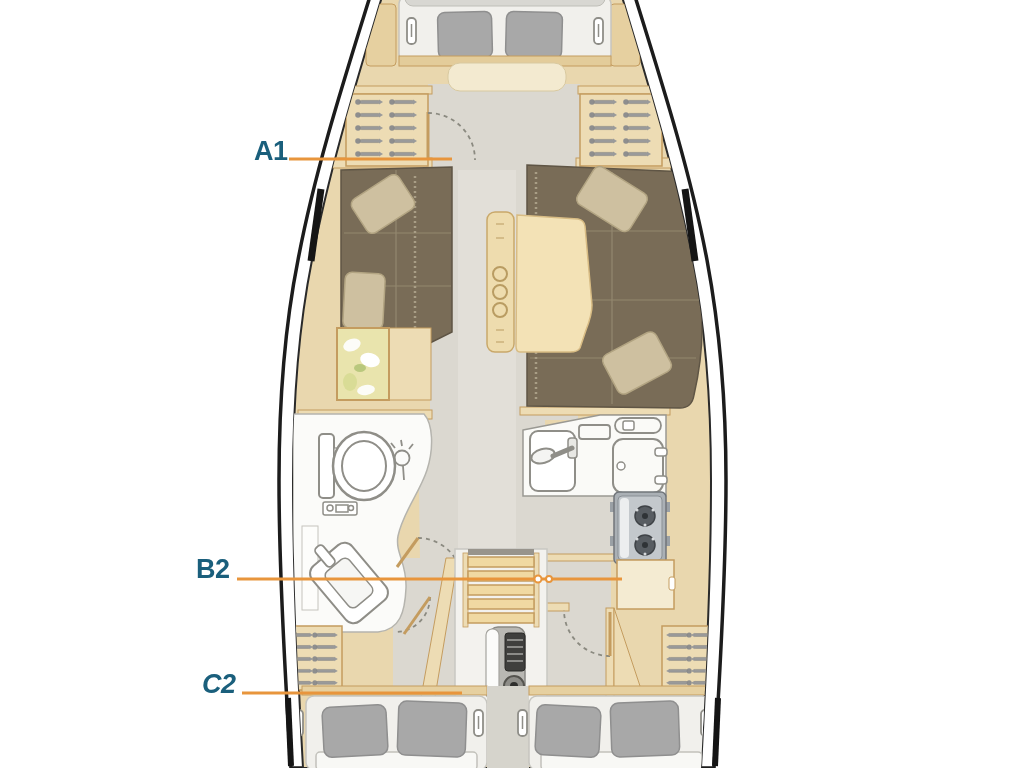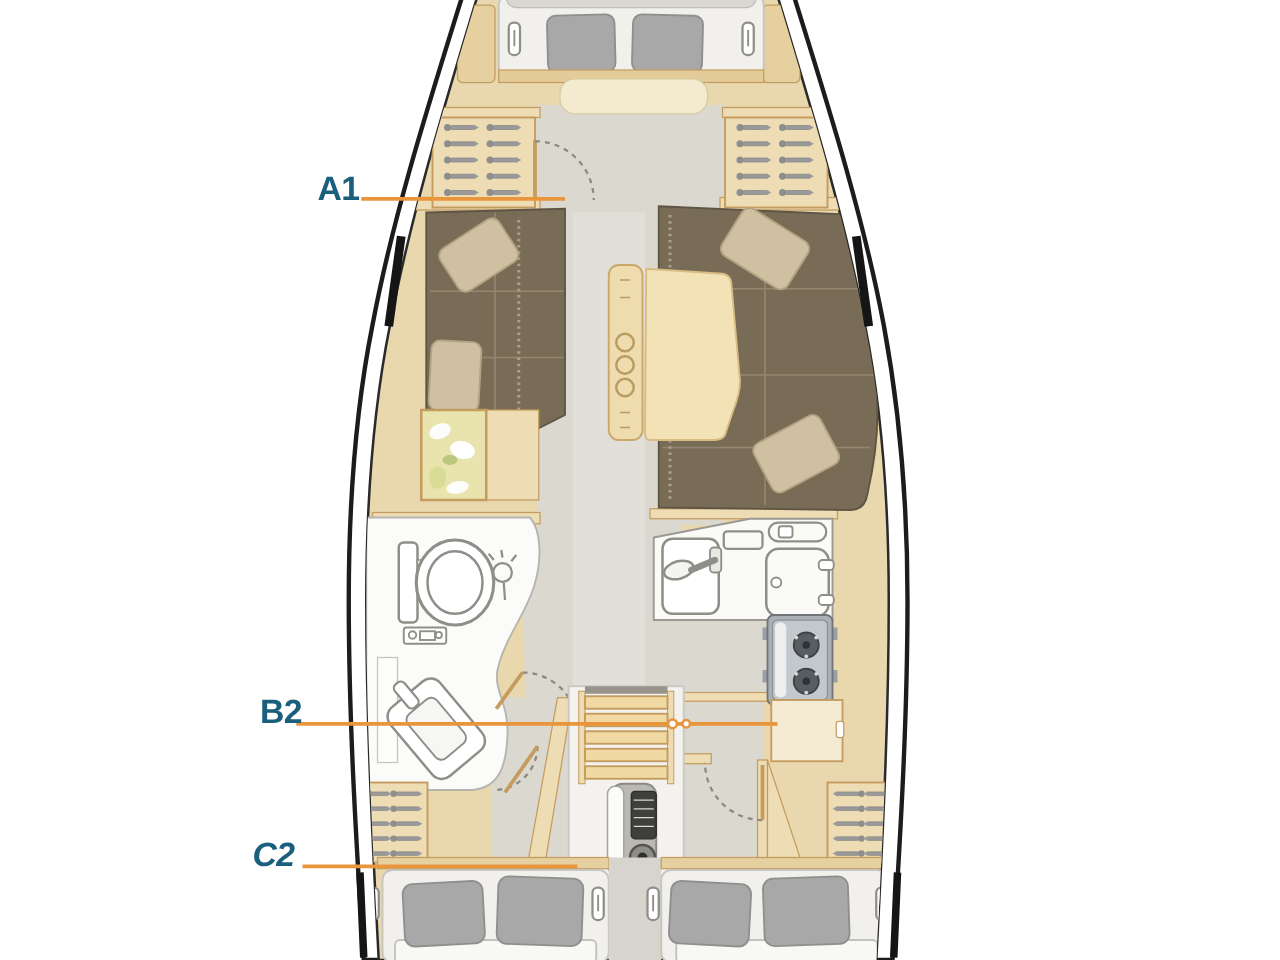--- a/index.html
+++ b/index.html
@@ -346,15 +346,15 @@
   <g>
     <line class="leader" x1="289" y1="159" x2="452" y2="159"></line>
     <line class="leader" x1="237" y1="579" x2="622" y2="579"></line>
     <line class="leader" x1="242" y1="693" x2="462" y2="693"></line>
     <circle class="leader-dot" cx="538" cy="579" r="3.5"></circle>
     <circle class="leader-dot" cx="549" cy="579" r="3"></circle>
   </g>
 </svg>
 
 <div class="label" style="left:254px;top:138px;">A1</div>
-<div class="label" style="left:208px;top:556px;">B2</div>
+<div class="label" style="left:196px;top:556px;">B2</div>
 <div class="label" style="left:202px;top:671px;font-style:italic;">C2</div>
 </div>
 
 </body></html>

